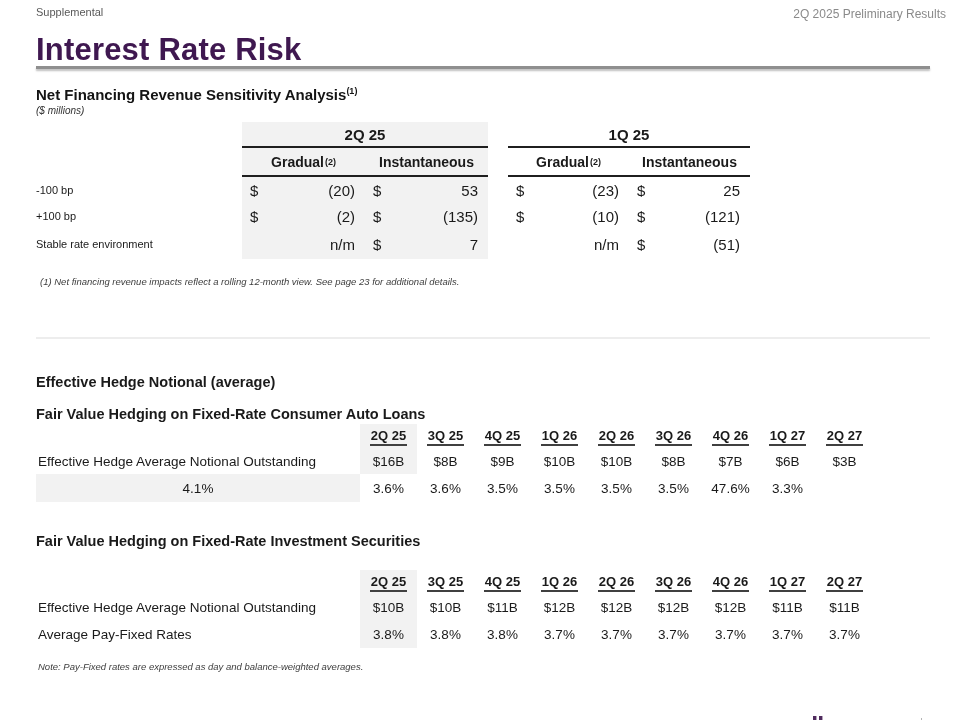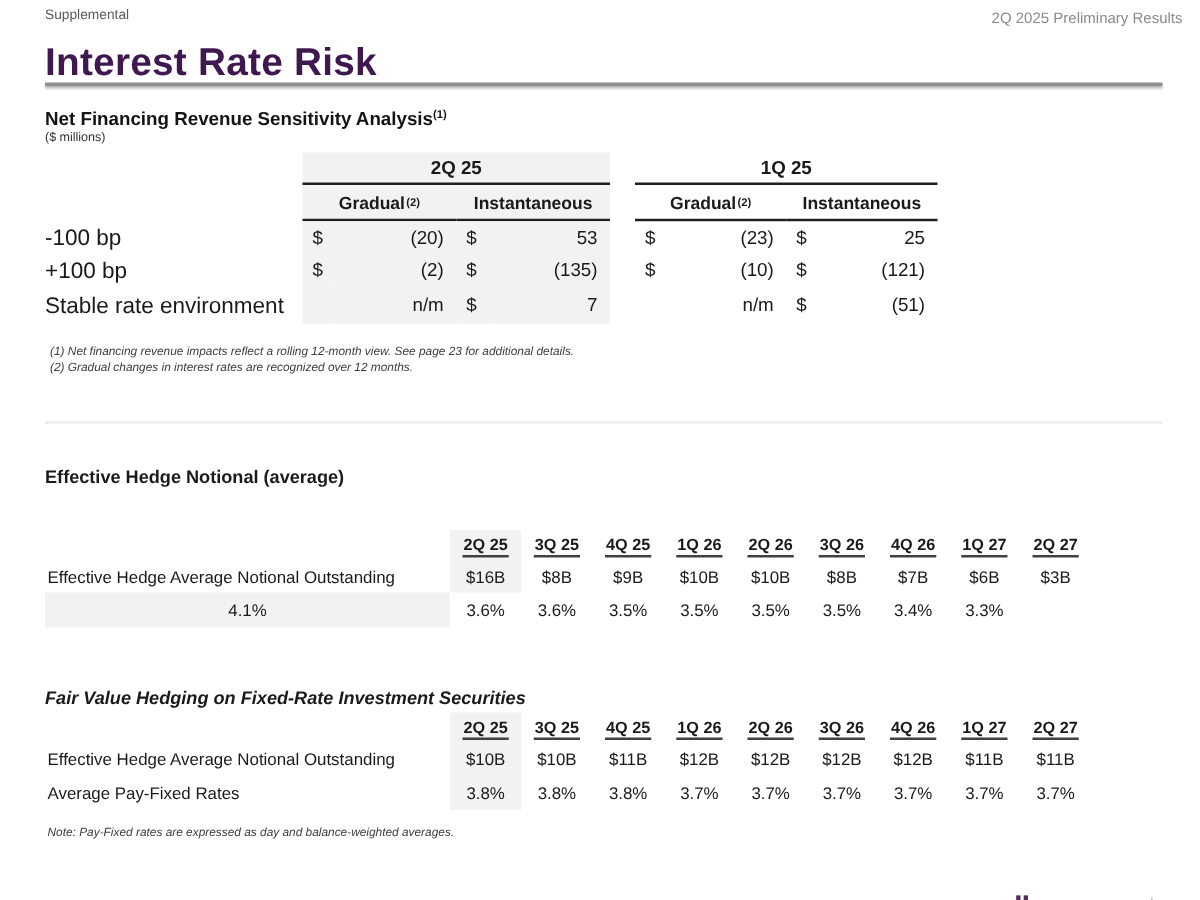--- a/index.html
+++ b/index.html
@@ -9,50 +9,50 @@
 
   
   .eyebrow { position:absolute; left:36px; top:6px; font-size:11px; color:#595959; }
   .page-title { position:absolute; left:36px; top:19px; font-size:31px; font-weight:700; color:#3F1850; letter-spacing:.2px;margin-top:13px; }
   .top-right { position:absolute; right:14px; top:7px; font-size:12px; color:#8a8a8a; }
   .title-rule { position:absolute; left:36px; top:66px; width:894px; height:3px; background:#8f8f8f; box-shadow:0 2px 2px rgba(0,0,0,.25); }
 
   
   .sens-title { position:absolute; left:36px; top:86px; font-size:15px; font-weight:800; color:#141414; }
   .sens-title sup { font-size:9px; font-weight:700; }
-  .sens-unit { position:absolute; left:36px; top:105px; font-size:10px; color:#333; }
+  .sens-unit { position:absolute; left:36px; top:105px; font-size:10px; font-style:italic; color:#333; }
 
   .sens-table { position:absolute; left:36px; top:122px; display:grid;
     grid-template-columns:206px 24px 99px 30px 93px 20px 24px 97px 30px 91px;
     grid-template-rows:26px 29px 26px 26px 30px; }
   .sens-table > div { display:flex; align-items:center; }
   .r1{grid-row:1} .r2{grid-row:2} .r3{grid-row:3} .r4{grid-row:4} .r5{grid-row:5}
   .cl{grid-column:1}
   .g1a{grid-column:2} .g1b{grid-column:3} .g1c{grid-column:4} .g1d{grid-column:5}
   .g2a{grid-column:7} .g2b{grid-column:8} .g2c{grid-column:9} .g2d{grid-column:10}
   .sp1{grid-column:2/6} .sp2{grid-column:7/11}
   .sh1{grid-column:2/4} .sh2{grid-column:4/6} .sh3{grid-column:7/9} .sh4{grid-column:9/11}
   .shade { background:#f2f2f2; }
   .bline { border-bottom:2px solid #1f1f1f; }
   .ghdr { justify-content:center; font-size:15px; font-weight:800; }
   .shdr { justify-content:center; font-size:14px; font-weight:800; }
   .shdr sup { font-size:9px; margin-left:1px; }
-  .rowlab { font-size:18px; color:#1a1a1a; }
+  .rowlab { font-size:11px; color:#1a1a1a; }
   .sym { font-size:15px; padding-left:8px; }
   .val { font-size:15px; justify-content:flex-end; padding-right:10px; }
 
   .footnote { position:absolute; left:40px; font-size:9.5px; font-style:italic; color:#3d3d3d; }
   .fn1 { top:276px; } .fn2 { top:289px; }
 
   .mid-divider { position:absolute; left:36px; top:337px; width:894px; height:2px; background:#ededed; }
 
   
   .hedge-section-title { position:absolute; left:36px; top:374px; font-size:14.5px; font-weight:800;text-align:center; }
   .hedge-title { position:absolute; left:36px; font-size:14.5px; font-weight:800; }
-  .ht1 { top:406px; } .ht2 { top:551px;font-style:italic; }
+  .ht1 { top:406px; } .ht2 { top:533px; }
   .hedge-grid { position:absolute; left:36px; display:grid;
     grid-template-columns:324px repeat(9,57px); grid-template-rows:24px 26px 28px; }
   .hg1 { top:424px; } .hg2 { top:570px; }
   .hedge-grid > div { display:flex; align-items:center; }
   .qhdr { justify-content:center; font-size:13px; font-weight:800; }
   .qhdr span { border-bottom:2px solid #404040; padding:0 1px; line-height:17px; }
   .hlab { font-size:13.5px; padding-left:2px; }
   .hval { justify-content:center; font-size:13.5px; }
 
   .hedge-note { position:absolute; left:38px; top:661px; font-size:9.5px; font-style:italic; color:#3d3d3d; }
@@ -120,26 +120,26 @@
     <div class="r5 g1b shade val">n/m</div>
     <div class="r5 g1c shade sym">$</div>
     <div class="r5 g1d shade val">7</div>
     <div class="r5 g2a sym"></div>
     <div class="r5 g2b val">n/m</div>
     <div class="r5 g2c sym">$</div>
     <div class="r5 g2d val">(51)</div>
   </div>
 
   <div class="footnote fn1">(1) Net financing revenue impacts reflect a rolling 12-month view. See page 23 for additional details.</div>
-  <div class="footnote fn2">(2) Gradual changes in interest rates are recognized over 12 months.</div>
 
   <div class="mid-divider"></div>
 
   <div class="hedge-section-title">Effective Hedge Notional (average)</div>
 
+  <div class="hedge-title ht1">Fair Value Hedging on Fixed-Rate Consumer Auto Loans</div>
   <div class="hedge-grid hg1">
     <div></div>
     <div class="qhdr shade">
         <span>2Q 25</span>
       </div>
     <div class="qhdr">
         <span>3Q 25</span>
       </div>
     <div class="qhdr">
         <span>4Q 25</span>
@@ -174,21 +174,21 @@
     <div class="hval">$6B</div>
     <div class="hval">$3B</div>
 
     <div class="hval shade">4.1%</div>
     <div class="hval">3.6%</div>
     <div class="hval">3.6%</div>
     <div class="hval">3.5%</div>
     <div class="hval">3.5%</div>
     <div class="hval">3.5%</div>
     <div class="hval">3.5%</div>
-    <div class="hval">3.4%</div>
+    <div class="hval">47.6%</div>
     <div class="hval">3.3%</div>
   </div>
 
   <div class="hedge-title ht2">Fair Value Hedging on Fixed-Rate Investment Securities</div>
   <div class="hedge-grid hg2">
     <div></div>
     <div class="qhdr shade">
         <span>2Q 25</span>
       </div>
     <div class="qhdr">

